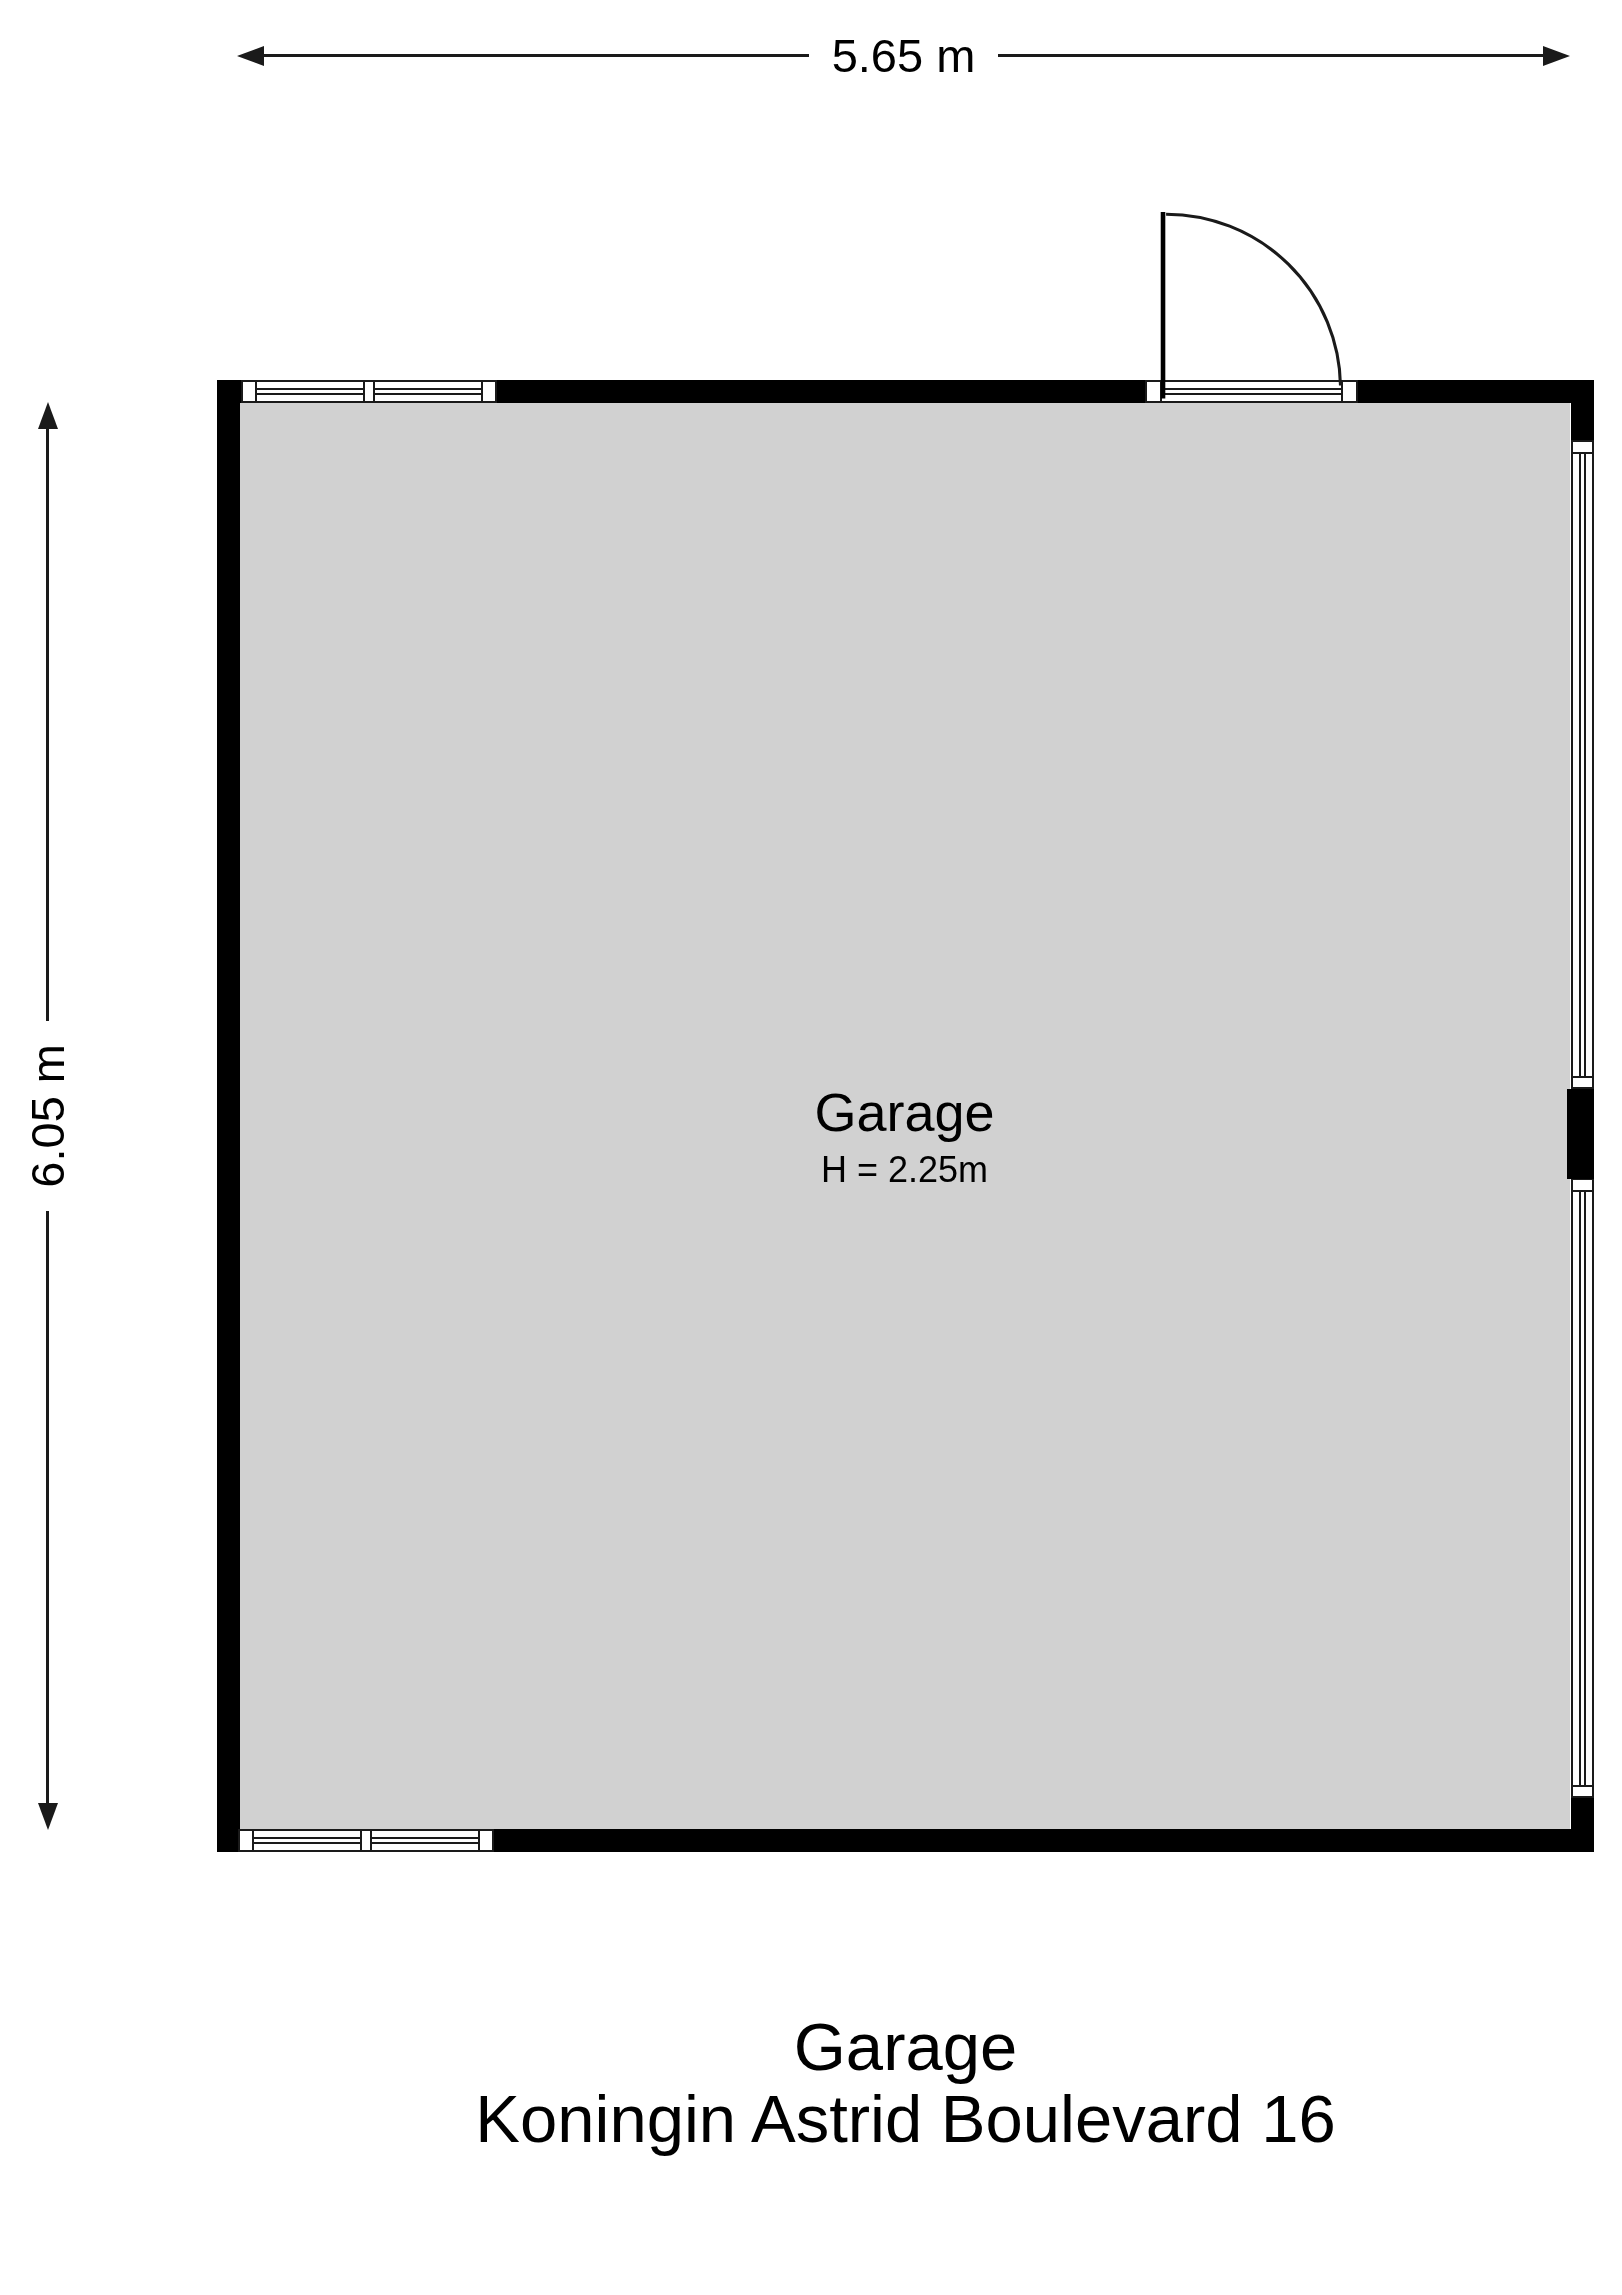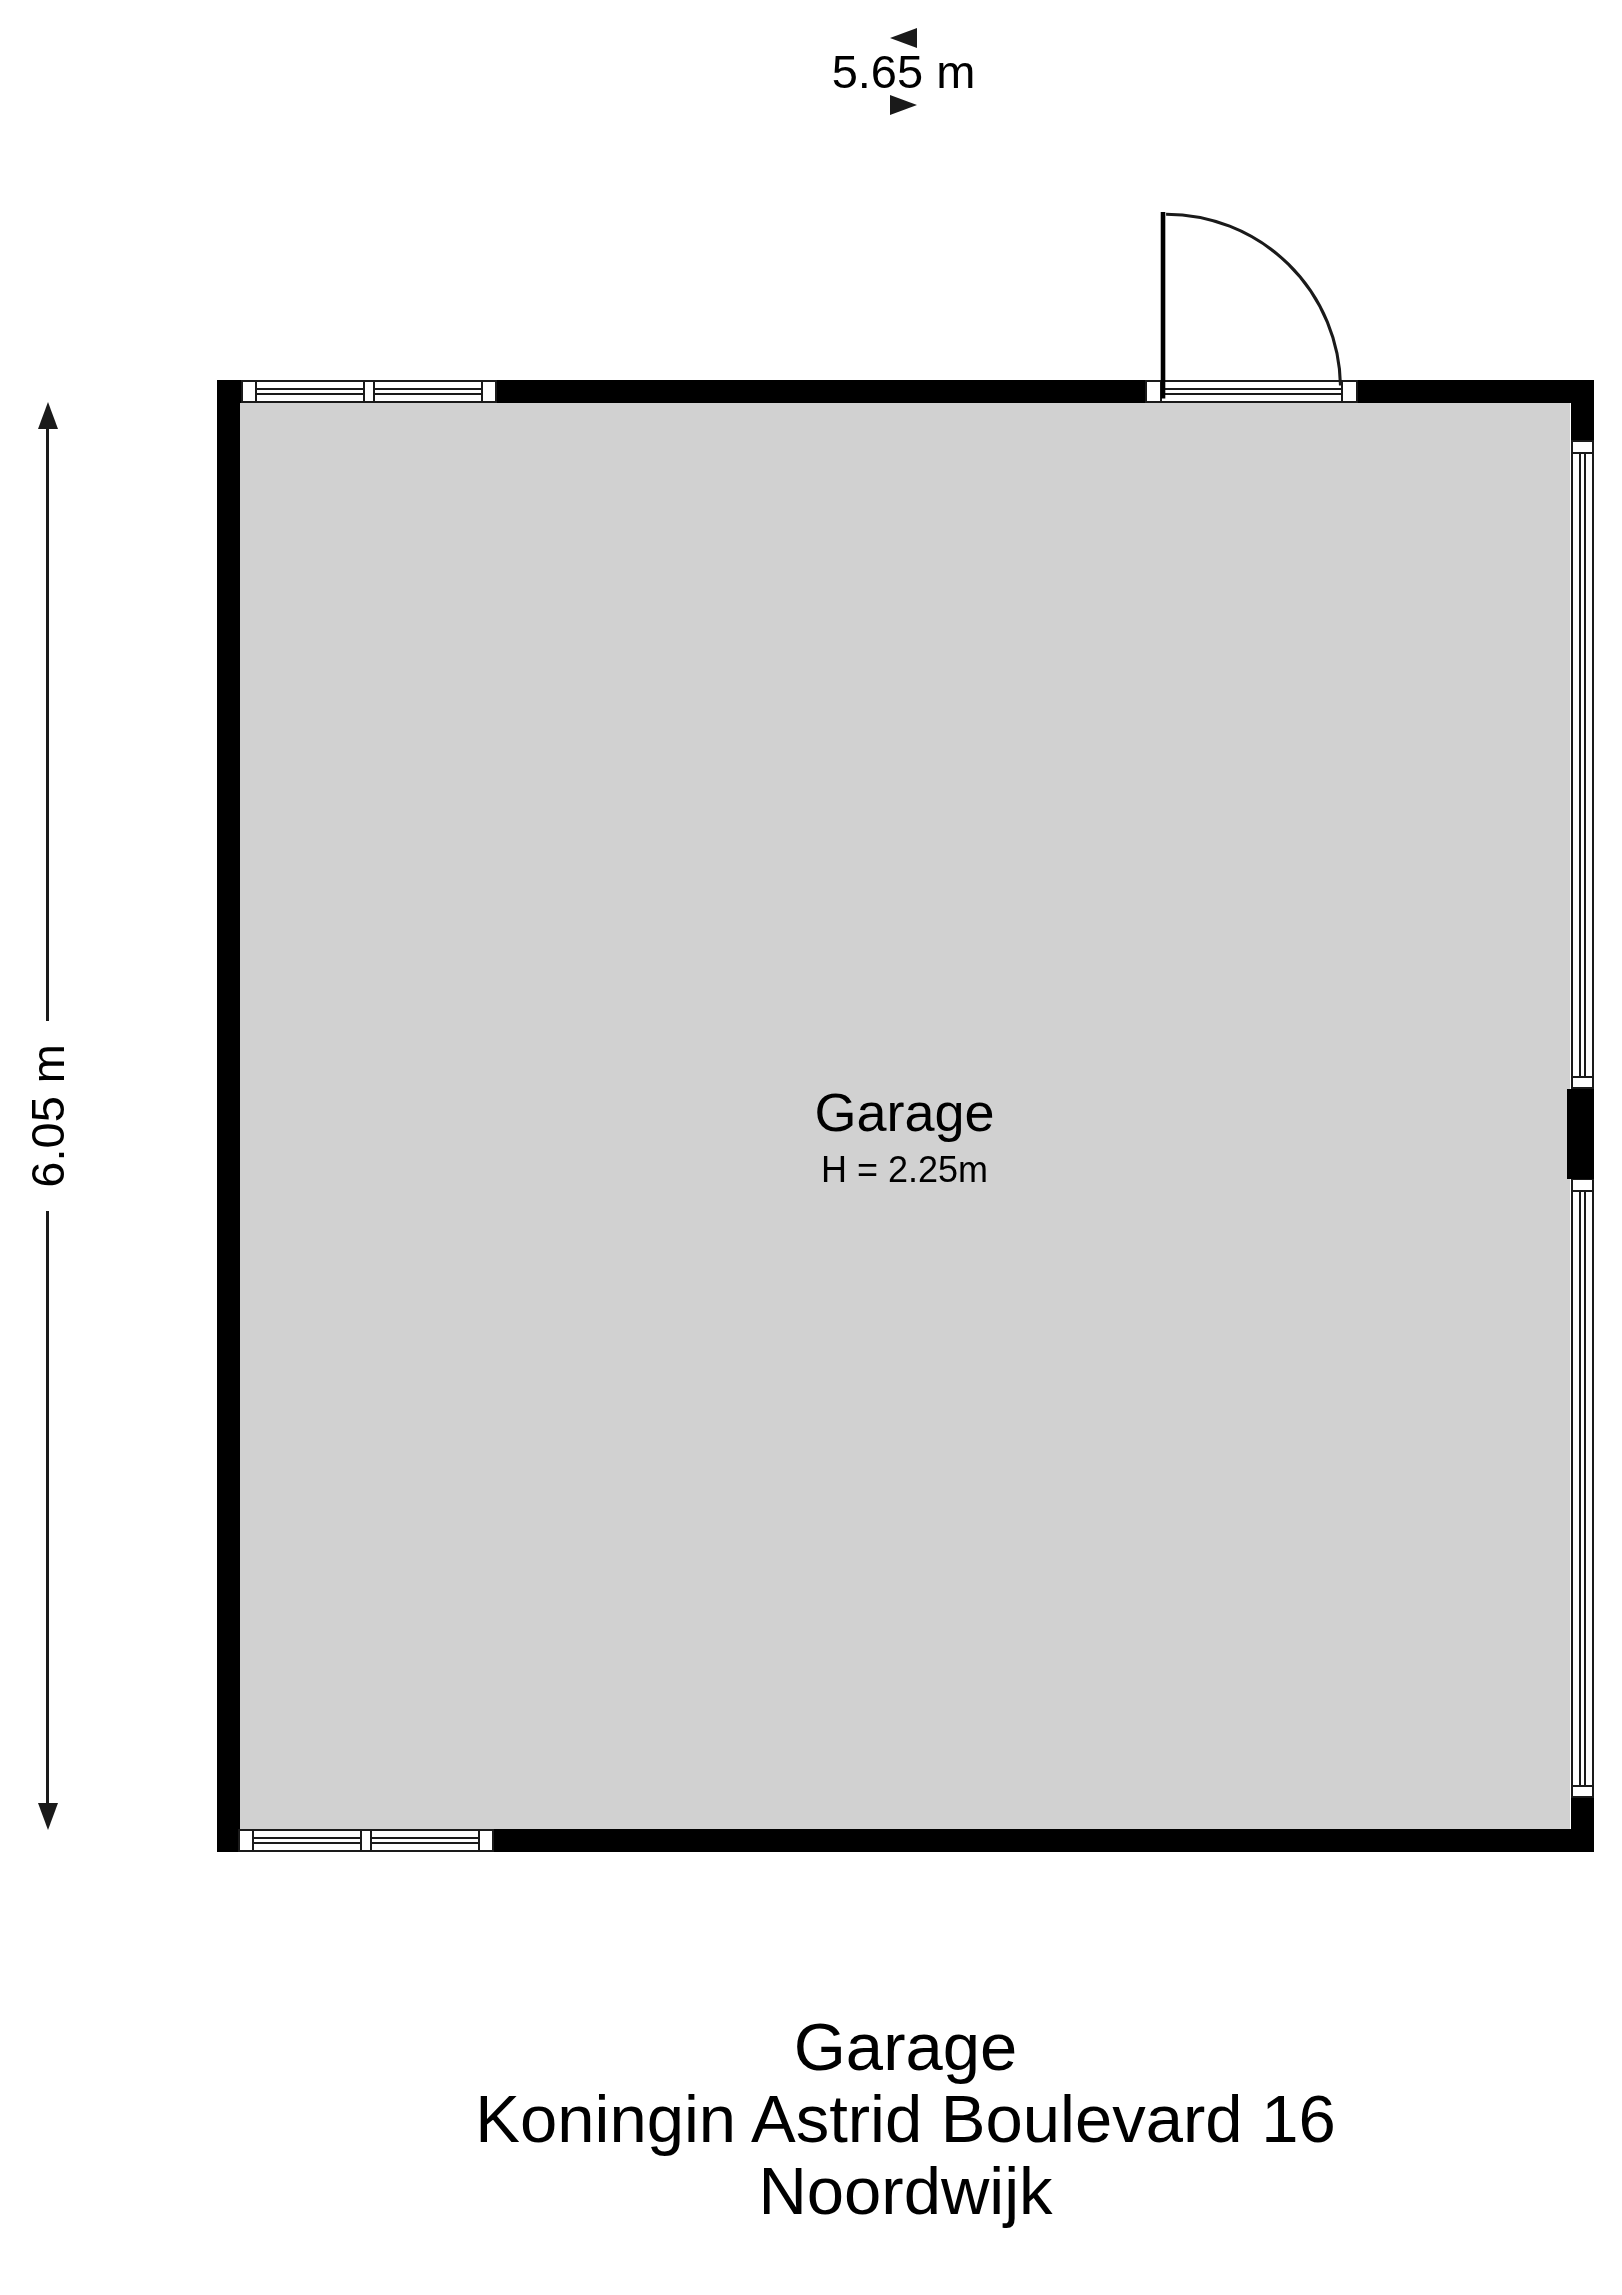--- a/index.html
+++ b/index.html
@@ -70,21 +70,21 @@
   .window-bottom { left: 238px;  top: 1829px; width: 256px; height: 23px; }
   .window-right-1{ left: 1571px; top: 440px;  width: 23px;  height: 649px; }
   .window-right-2{ left: 1571px; top: 1178px; width: 23px;  height: 620px; }
   .door-frame    { left: 1145px; top: 380px;  width: 213px; height: 23px; }
   .door-frame .post { flex-basis: 15.3px; }
 
   .door-svg { left: 0; top: 0; width: 1623px; height: 2295px; z-index: 5; pointer-events: none; }
 
   
   .dim { display: flex; align-items: center; z-index: 2; }
-  .dim-h { left: 237px; top: 28px; width: 1333px; height: 55px; flex-direction: column; }
+  .dim-h { left: 237px; top: 28px; width: 1333px; height: 55px; }
   .dim-v { left: 20px; top: 402px; width: 55px; height: 1428px; flex-direction: column; }
   .dim .bar { flex: 1 1 auto; background: var(--line); }
   .dim-h .bar { height: 3.1px; }
   .dim-v .bar { width: 3.1px; }
   .arr { width: 0; height: 0; flex: 0 0 auto; }
   .arr-left  { border-top: 10px solid transparent; border-bottom: 10px solid transparent; border-right: 27.5px solid var(--line); }
   .arr-right { border-top: 10px solid transparent; border-bottom: 10px solid transparent; border-left: 27.5px solid var(--line); }
   .arr-up    { border-left: 10px solid transparent; border-right: 10px solid transparent; border-bottom: 27.5px solid var(--line); }
   .arr-down  { border-left: 10px solid transparent; border-right: 10px solid transparent; border-top: 27.5px solid var(--line); }
   .dim-label { font-size: 47px; line-height: 1; white-space: nowrap; color: #000; }
@@ -175,15 +175,14 @@
 </div>
 
 <div class="abs room-label-block">
   <div class="room-name">Garage</div>
   <div class="room-height">H = 2.25m</div>
 </div>
 
 <div class="abs title-block">
   <div>Garage</div>
   <div>Koningin Astrid Boulevard 16</div>
-  <div>Noordwijk</div>
 </div>
 
 
 </body></html>

